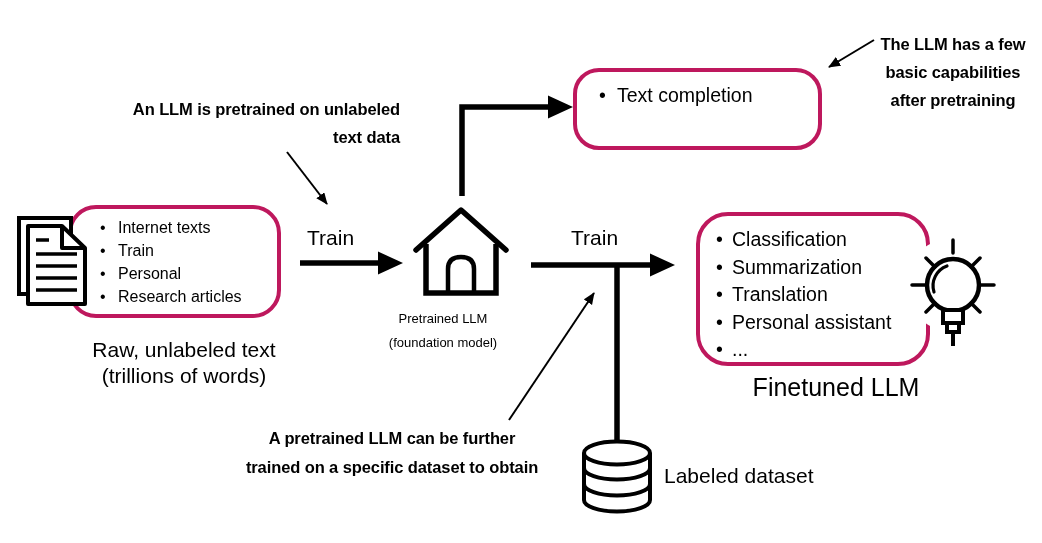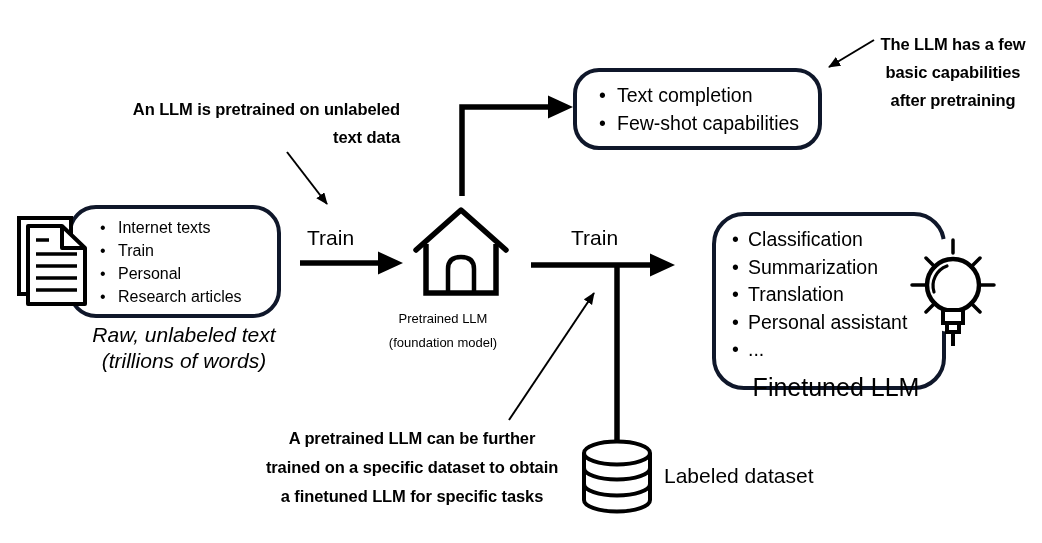--- a/index.html
+++ b/index.html
@@ -15,60 +15,60 @@
     background: #ffffff;
     overflow: hidden;
   }
   .abs { position: absolute; }
   svg { display: block; }
 
   
   .box {
     position: absolute;
     box-sizing: border-box;
-    border: 4px solid #0f172a;
+    border: 4px solid #be185d;
     background: #fff;
   }
   #raw-box        { left: 68px;  top: 205px; width: 213px; height: 113px; border-radius: 28px; }
   #completion-box { left: 573px; top: 68px;  width: 249px; height: 82px;  border-radius: 26px; }
-  #finetuned-box  { left: 712px; top: 212px; width: 234px; height: 178px; border-radius: 32px; }
+  #finetuned-box  { left: 696px; top: 212px; width: 234px; height: 154px; border-radius: 32px; }
 
   
   .blist { margin: 0; padding: 0; list-style: none; }
   .blist li { position: relative; padding-left: 20px; white-space: nowrap; }
   .blist li::before { content: "\2022"; position: absolute; left: 2px; }
 
   #raw-box .blist        { margin: 7px 0 0 26px; font-size: 16px; line-height: 23px; }
   #completion-box .blist { margin: 9px 0 0 20px; font-size: 19.5px; line-height: 28px; }
   #finetuned-box .blist  { margin: 10px 0 0 14px; font-size: 19.5px; line-height: 27.5px; padding-left: 0; }
   #finetuned-box .blist li { padding-left: 18px; }
 
   
   .cap { position: absolute; text-align: center; font-size: 21px; line-height: 26px; white-space: nowrap; }
   #pretrained-caption { left: 343px; top: 307px; width: 200px; font-size: 13px; line-height: 24px; }
-  #raw-caption        { left: 84px;  top: 322px; width: 200px; font-style: italic; }
+  #raw-caption        { left: 84px;  top: 337px; width: 200px; }
   #finetuned-caption  { left: 736px; top: 374px; width: 200px; font-size: 25px; }
   #dataset-label      { left: 664px; top: 463px; text-align: left; }
 
   .train-label { position: absolute; width: 80px; font-size: 21px; }
   #train-label-left  { left: 307px; top: 226px; }
   #train-label-right { left: 571px; top: 226px; }
 
   
   .ann {
     position: absolute;
     font-weight: bold;
     font-size: 16.5px;
     line-height: 28px;
     text-align: center;
     letter-spacing: -0.1px;
   }
   #ann-pretrain  { left: 100px; top: 95px;  width: 300px; text-align: right; }
   #ann-caps      { left: 853px; top: 30px;  width: 200px; }
-  #ann-finetune  { left: 212px; top: 424px; width: 400px; line-height: 29px; }
+  #ann-finetune  { left: 192px; top: 424px; width: 400px; line-height: 29px; }
 </style>
 </head>
 <body>
 
 <div id="canvas">
 
   <svg class="abs" style="left:0;top:0;" width="1042" height="543" viewBox="0 0 1042 543">
     <defs>
       <marker id="ah" markerUnits="userSpaceOnUse" markerWidth="15" markerHeight="13" refX="11" refY="5" orient="auto">
         <path d="M0,0 L12,5 L0,10 Z" fill="#000"></path>
@@ -104,21 +104,20 @@
 
   <div class="ann" id="ann-caps">
     <div>The LLM has a few</div>
     <div>basic capabilities</div>
     <div>after pretraining</div>
   </div>
 
   <div class="ann" id="ann-finetune">
     <div>A pretrained LLM can be further</div>
     <div>trained on a specific dataset to obtain</div>
-    <div>a finetuned LLM for specific tasks</div>
   </div>
 
   <div class="box" id="raw-box">
     <ul class="blist">
       <li>Internet texts</li>
       <li>Train</li>
       <li>Personal</li>
       <li>Research articles</li>
     </ul>
   </div>
@@ -143,21 +142,20 @@
     <path d="M42,91 V67 Q42,55 55,55 Q68,55 68,67 V91" fill="none" stroke="#000" stroke-width="4.5"></path>
   </svg>
   <div class="cap" id="pretrained-caption">
     <div>Pretrained LLM</div>
     <div>(foundation model)</div>
   </div>
 
   <div class="box" id="completion-box">
     <ul class="blist">
       <li>Text completion</li>
-      <li>Few-shot capabilities</li>
     </ul>
   </div>
 
   <div class="box" id="finetuned-box">
     <ul class="blist">
       <li>Classification</li>
       <li>Summarization</li>
       <li>Translation</li>
       <li>Personal assistant</li>
       <li>...</li>

